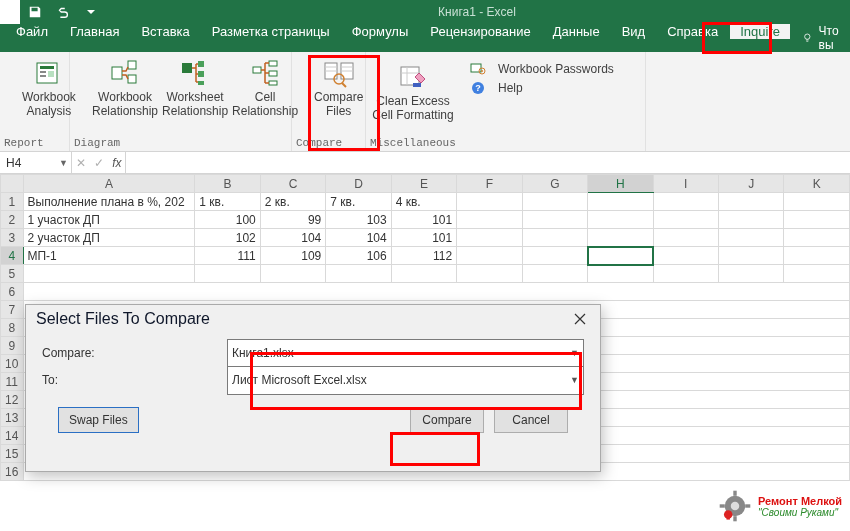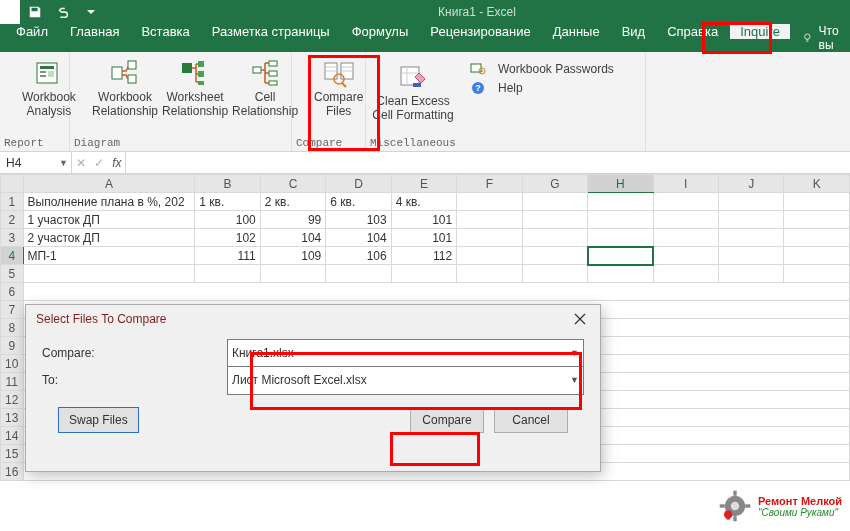--- a/index.html
+++ b/index.html
@@ -44,21 +44,21 @@
   .col-A { width: 168px; }
   .col-norm { width: 64px; }
   .cell-right { text-align: right; }
   .cell-bold { font-weight: bold; }
   th.col-sel { background: #d2d2d2 !important; color: #217346 !important; border-bottom-color: #217346 !important; }
   th.row-sel { background: #d2d2d2 !important; color: #217346 !important; border-right-color: #217346 !important; }
   td.cell-active { outline: 2px solid #217346; outline-offset: -1px; }
 
   
   .dialog { position: absolute; left: 25px; top: 304px; width: 576px; height: 168px; background: #f0f0f0; border: 1px solid #aaa; box-shadow: 2px 4px 14px rgba(0,0,0,0.25); }
-  .dlg-title { height: 28px; display: flex; align-items: center; justify-content: space-between; padding: 0 8px 0 10px; font-size: 12px; color: #7f1d1d; }
+  .dlg-title { height: 28px; display: flex; align-items: center; justify-content: space-between; padding: 0 8px 0 10px; font-size: 16px; color: #0f172a; }
   .dlg-close { width: 24px; height: 20px; display: flex; align-items: center; justify-content: center; color: #333; }
   .dlg-body { padding: 8px 16px; }
   .dlg-row { display: flex; align-items: center; height: 24px; margin-bottom: 3px; }
   .dlg-label { width: 185px; font-size: 12px; color: #333; }
   .dlg-combo { flex: 1; height: 29px; background: #fff; border: 1px solid #7a7a7a; display: flex; align-items: center; padding: 0 4px; font-size: 12px; color: #333; position: relative; }
   .dlg-combo .dd { position: absolute; right: 4px; color: #555; font-size: 9px; }
   .dlg-footer { display: flex; align-items: center; padding: 12px 16px 0 16px; gap: 10px; }
   .dlg-btn { min-width: 74px; height: 22px; background: #e1e1e1; border: 1px solid #adadad; display: flex; align-items: center; justify-content: center; font-size: 12px; color: #333; padding: 12px 10px; }
   .dlg-footer-spacer { flex: 1; }
 
@@ -284,21 +284,21 @@
         <th>J</th>
         <th>K</th>
       </tr>
     </thead>
     <tbody>
       <tr>
         <th>1</th>
         <td class="cell-bold">Выполнение плана в %, 202</td>
         <td>1 кв.</td>
         <td>2 кв.</td>
-        <td>6 кв.</td>
+        <td>7 кв.</td>
         <td>4 кв.</td>
         <td></td>
           <td></td>
           <td></td>
           <td></td>
           <td></td>
           <td></td>
       </tr>
       <tr>
         <th>2</th>

